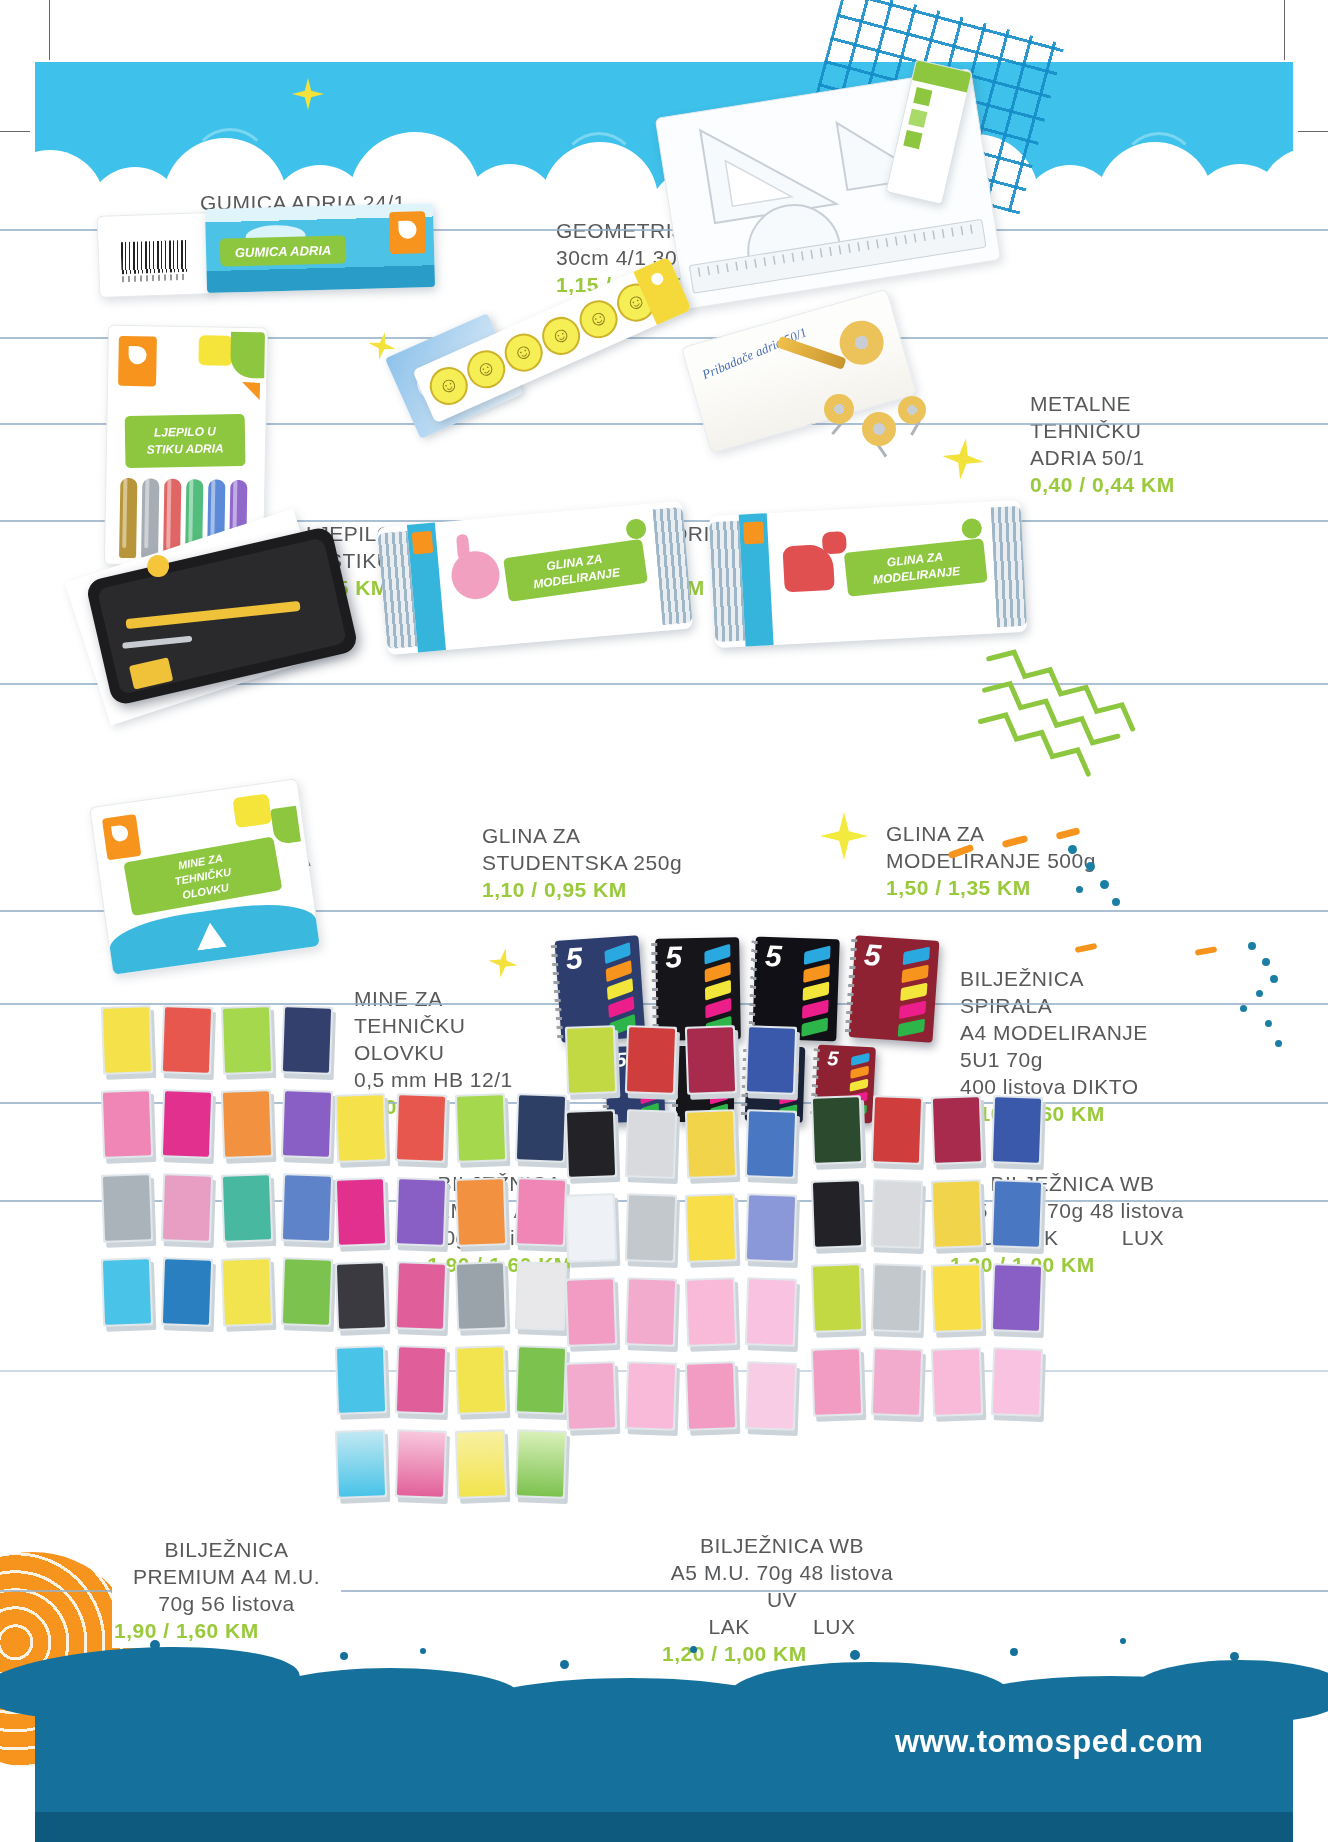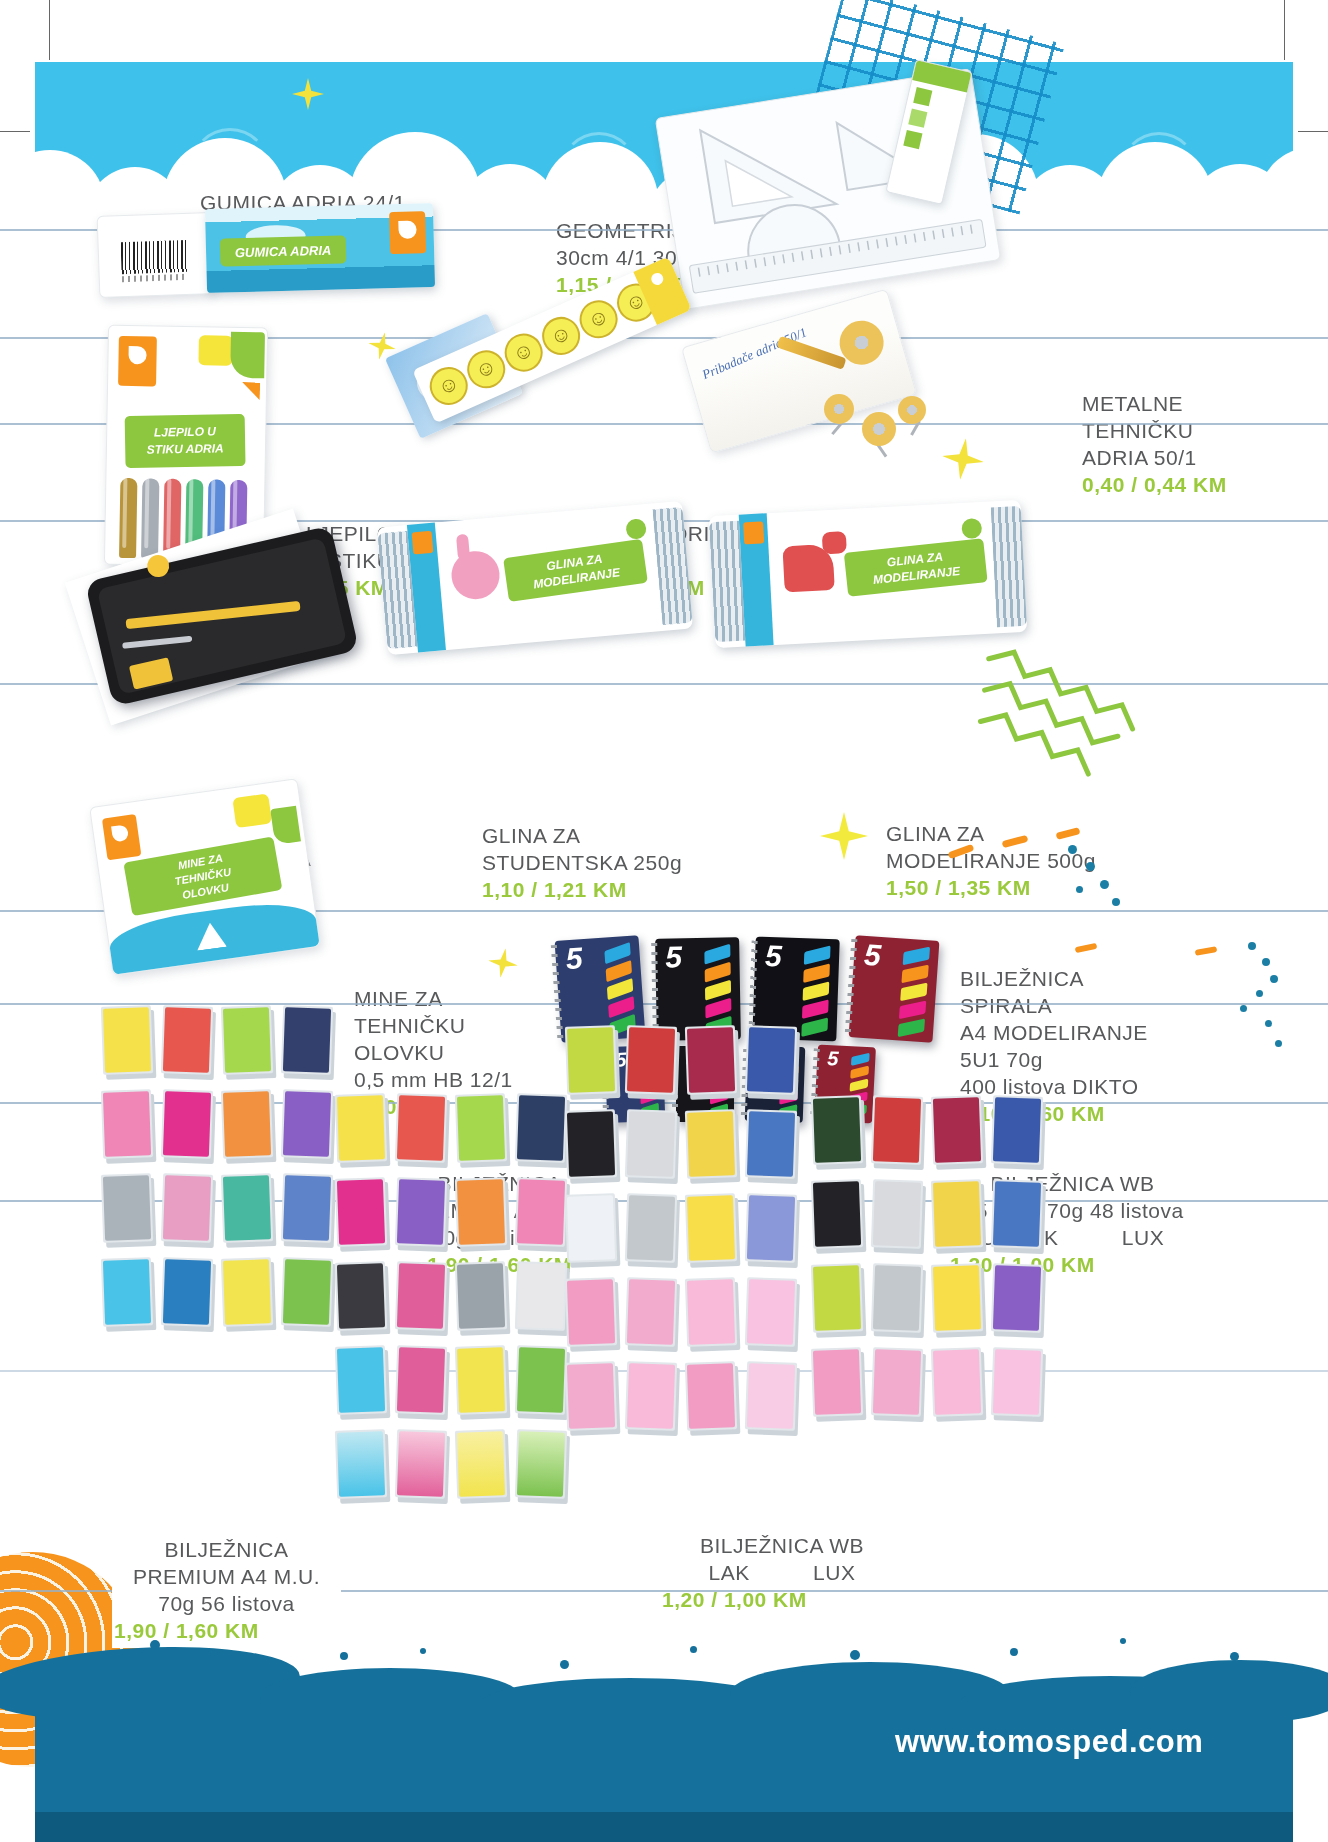--- a/index.html
+++ b/index.html
@@ -664,36 +664,36 @@
     <div>U STIKU 6g</div>
     <div class="price">0,15 KM</div>
   </div>
 
   <div class="lbl" style="left:560px;top:520px;">
     <div>MAGNET ADRIA</div>
     <div>20mm, 8kom</div>
     <div class="price">1,20 / 1,00 KM</div>
   </div>
 
-  <div class="lbl" style="left:1082px;top:390px;">
+  <div class="lbl" style="left:1030px;top:390px;">
     <div>METALNE</div>
     <div>TEHNIČKU</div>
     <div>ADRIA 50/1</div>
     <div class="price">0,40 / 0,44 KM</div>
   </div>
 
   <div class="lbl" style="left:154px;top:845px;">
     <div>ŠESTAR ADRIA</div>
     <div class="price">2,55 / 2,20 KM</div>
   </div>
 
   <div class="lbl" style="left:482px;top:822px;">
     <div>GLINA ZA</div>
     <div>STUDENTSKA 250g</div>
-    <div class="price">1,10 / 1,21 KM</div>
+    <div class="price">1,10 / 0,95 KM</div>
   </div>
 
   <div class="lbl" style="left:886px;top:820px;">
     <div>GLINA ZA</div>
     <div>MODELIRANJE 500g</div>
     <div class="price">1,50 / 1,35 KM</div>
   </div>
 
   <div class="lbl" style="left:354px;top:985px;">
     <div>MINE ZA</div>
@@ -728,20 +728,21 @@
 
   <div class="lbl center" style="left:112px;top:1532px;width:225px;background:#fff;padding:4px 2px;z-index:6;">
     <div>BILJEŽNICA</div>
     <div>PREMIUM A4 M.U.</div>
     <div>70g 56 listova</div>
     <div class="price" style="text-align:left;">1,90 / 1,60 KM</div>
   </div>
 
   <div class="lbl center" style="left:662px;top:1532px;width:240px;z-index:6;">
     <div>BILJEŽNICA WB</div>
+    <div>A5 M.U. 70g 48 listova UV</div>
     <div class="pre">LAK          LUX</div>
     <div class="price" style="text-align:left;">1,20 / 1,00 KM</div>
   </div>
 
   <div class="swirl"></div>
 
   <div class="splat" style="left:-20px;top:1648px;width:320px;height:72px;transform:rotate(-3deg);"></div>
   <div class="splat" style="left:260px;top:1668px;width:260px;height:56px;"></div>
   <div class="splat" style="left:480px;top:1678px;width:300px;height:52px;"></div>
   <div class="splat" style="left:730px;top:1662px;width:280px;height:64px;"></div>

